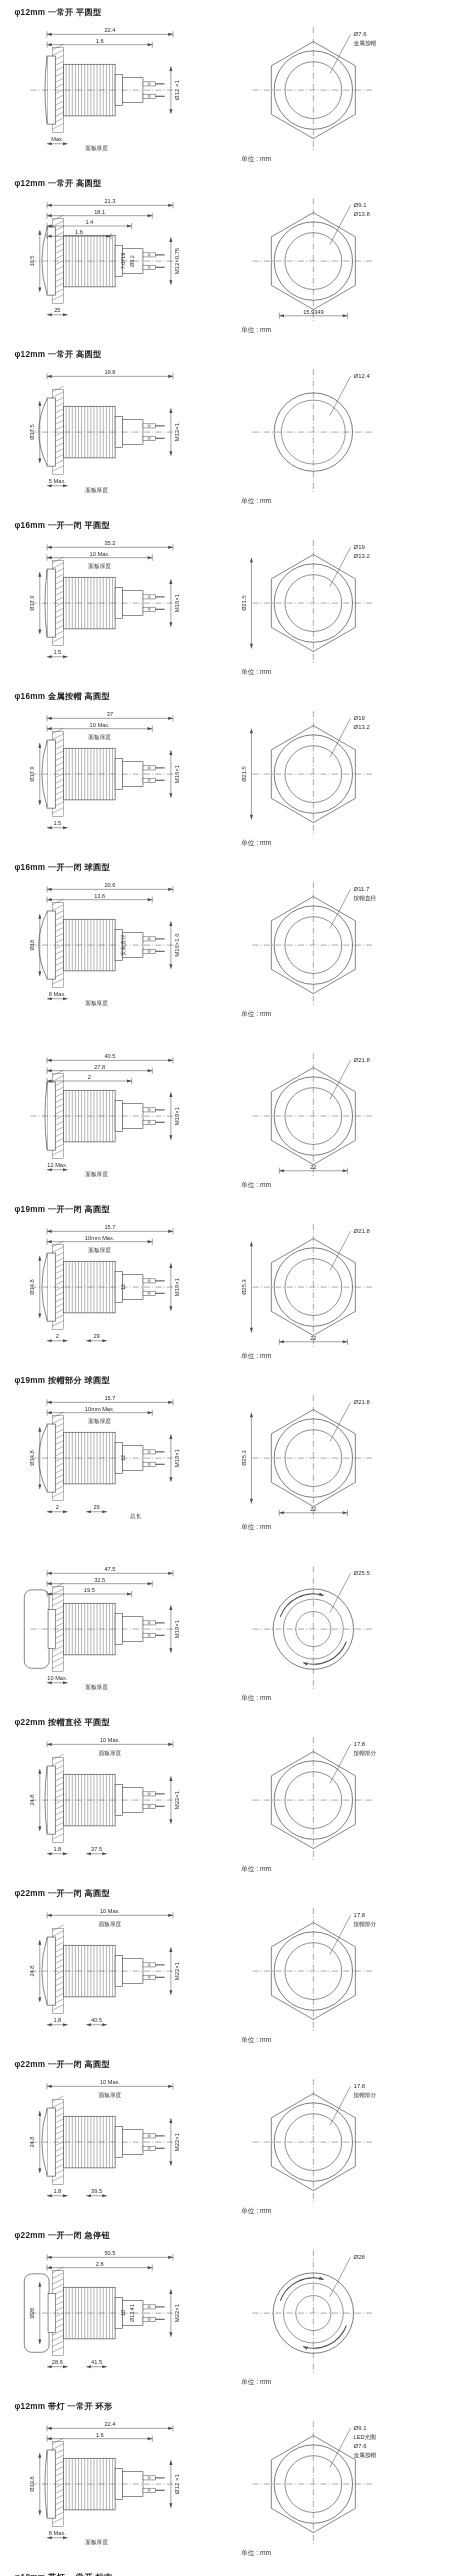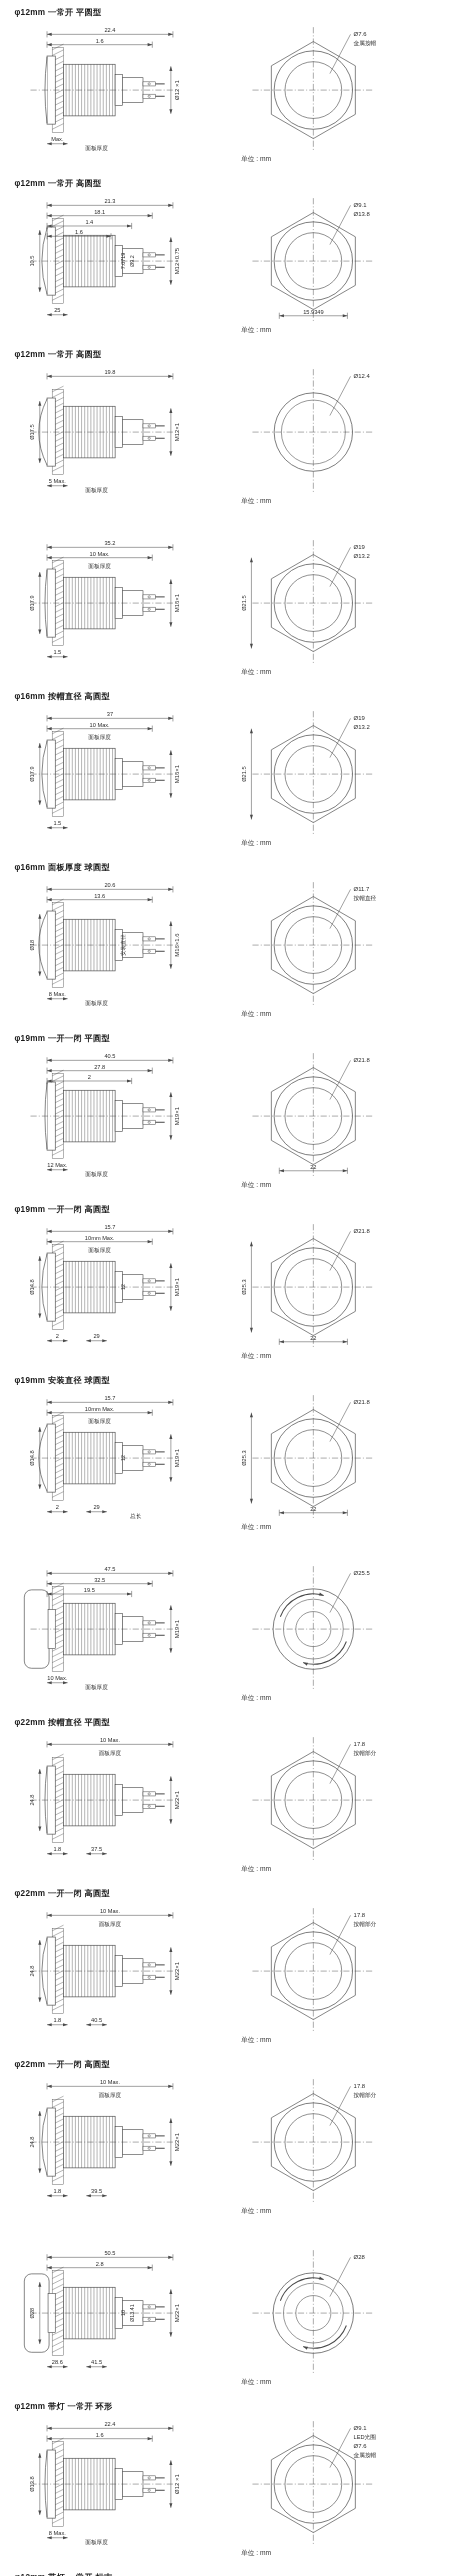--- a/index.html
+++ b/index.html
@@ -281,20 +281,21 @@
           <line x1="28" y1="130" x2="264" y2="130" stroke="#4a4a4a" stroke-width="0.9" stroke-dasharray="12 4 2 4"></line>
           <line x1="146" y1="8" x2="146" y2="252" stroke="#4a4a4a" stroke-width="0.9" stroke-dasharray="12 4 2 4"></line>
           <line x1="178" y1="98" x2="218" y2="22" stroke="#4a4a4a" stroke-width="1"></line>
           <text x="224" y="26" fill="#2c2c2c" font-size="11.5" text-anchor="start">Ø12.4</text>
         </svg>
     </div>
     <div class="unit">单位 : mm</div>
   </section>
 
   <section class="spec">
+    <h2 class="title">φ16mm 一开一闭 平圆型</h2>
     <div class="views">
       <svg class="side" width="222" height="129" viewBox="0 0 430 250">
           <line x1="70" y1="52" x2="92" y2="41" stroke="#4a4a4a" stroke-width="0.8"></line>
           <line x1="70" y1="63" x2="92" y2="52" stroke="#4a4a4a" stroke-width="0.8"></line>
           <line x1="70" y1="74" x2="92" y2="63" stroke="#4a4a4a" stroke-width="0.8"></line>
           <line x1="70" y1="85" x2="92" y2="74" stroke="#4a4a4a" stroke-width="0.8"></line>
           <line x1="70" y1="96" x2="92" y2="85" stroke="#4a4a4a" stroke-width="0.8"></line>
           <line x1="70" y1="107" x2="92" y2="96" stroke="#4a4a4a" stroke-width="0.8"></line>
           <line x1="70" y1="118" x2="92" y2="107" stroke="#4a4a4a" stroke-width="0.8"></line>
           <line x1="70" y1="129" x2="92" y2="118" stroke="#4a4a4a" stroke-width="0.8"></line>
@@ -372,21 +373,21 @@
           <line x1="26" y1="42" x2="26" y2="218" stroke="#4a4a4a" stroke-width="1"></line>
           <polygon points="0,0 -9,-3 -9,3" fill="#4a4a4a" transform="translate(26 42) rotate(270)"></polygon>
           <polygon points="0,0 -9,-3 -9,3" fill="#4a4a4a" transform="translate(26 218) rotate(90)"></polygon>
           <text x="16" y="130" fill="#2c2c2c" font-size="11" text-anchor="middle" transform="rotate(-90 16 130)">Ø21.5</text>
         </svg>
     </div>
     <div class="unit">单位 : mm</div>
   </section>
 
   <section class="spec">
-    <h2 class="title">φ16mm 按帽直径 高圆型</h2>
+    <h2 class="title">φ16mm 金属按帽 高圆型</h2>
     <div class="views">
       <svg class="side" width="222" height="129" viewBox="0 0 430 250">
           <line x1="70" y1="52" x2="92" y2="41" stroke="#4a4a4a" stroke-width="0.8"></line>
           <line x1="70" y1="63" x2="92" y2="52" stroke="#4a4a4a" stroke-width="0.8"></line>
           <line x1="70" y1="74" x2="92" y2="63" stroke="#4a4a4a" stroke-width="0.8"></line>
           <line x1="70" y1="85" x2="92" y2="74" stroke="#4a4a4a" stroke-width="0.8"></line>
           <line x1="70" y1="96" x2="92" y2="85" stroke="#4a4a4a" stroke-width="0.8"></line>
           <line x1="70" y1="107" x2="92" y2="96" stroke="#4a4a4a" stroke-width="0.8"></line>
           <line x1="70" y1="118" x2="92" y2="107" stroke="#4a4a4a" stroke-width="0.8"></line>
           <line x1="70" y1="129" x2="92" y2="118" stroke="#4a4a4a" stroke-width="0.8"></line>
@@ -464,21 +465,21 @@
           <line x1="26" y1="42" x2="26" y2="218" stroke="#4a4a4a" stroke-width="1"></line>
           <polygon points="0,0 -9,-3 -9,3" fill="#4a4a4a" transform="translate(26 42) rotate(270)"></polygon>
           <polygon points="0,0 -9,-3 -9,3" fill="#4a4a4a" transform="translate(26 218) rotate(90)"></polygon>
           <text x="16" y="130" fill="#2c2c2c" font-size="11" text-anchor="middle" transform="rotate(-90 16 130)">Ø21.5</text>
         </svg>
     </div>
     <div class="unit">单位 : mm</div>
   </section>
 
   <section class="spec">
-    <h2 class="title">φ16mm 面板厚度 球圆型</h2>
+    <h2 class="title">φ16mm 一开一闭 球圆型</h2>
     <div class="views">
       <svg class="side" width="222" height="129" viewBox="0 0 430 250">
           <line x1="70" y1="52" x2="92" y2="41" stroke="#4a4a4a" stroke-width="0.8"></line>
           <line x1="70" y1="63" x2="92" y2="52" stroke="#4a4a4a" stroke-width="0.8"></line>
           <line x1="70" y1="74" x2="92" y2="63" stroke="#4a4a4a" stroke-width="0.8"></line>
           <line x1="70" y1="85" x2="92" y2="74" stroke="#4a4a4a" stroke-width="0.8"></line>
           <line x1="70" y1="96" x2="92" y2="85" stroke="#4a4a4a" stroke-width="0.8"></line>
           <line x1="70" y1="107" x2="92" y2="96" stroke="#4a4a4a" stroke-width="0.8"></line>
           <line x1="70" y1="118" x2="92" y2="107" stroke="#4a4a4a" stroke-width="0.8"></line>
           <line x1="70" y1="129" x2="92" y2="118" stroke="#4a4a4a" stroke-width="0.8"></line>
@@ -553,21 +554,20 @@
           <line x1="146" y1="8" x2="146" y2="252" stroke="#4a4a4a" stroke-width="0.9" stroke-dasharray="12 4 2 4"></line>
           <line x1="178" y1="98" x2="218" y2="22" stroke="#4a4a4a" stroke-width="1"></line>
           <text x="224" y="26" fill="#2c2c2c" font-size="11.5" text-anchor="start">Ø11.7</text>
           <text x="224" y="43" fill="#2c2c2c" font-size="11" text-anchor="start">按帽直径</text>
         </svg>
     </div>
     <div class="unit">单位 : mm</div>
   </section>
 
   <section class="spec">
-    <h2 class="title">φ19mm 一开一闭 平圆型</h2>
     <div class="views">
       <svg class="side" width="222" height="129" viewBox="0 0 430 250">
           <line x1="70" y1="52" x2="92" y2="41" stroke="#4a4a4a" stroke-width="0.8"></line>
           <line x1="70" y1="63" x2="92" y2="52" stroke="#4a4a4a" stroke-width="0.8"></line>
           <line x1="70" y1="74" x2="92" y2="63" stroke="#4a4a4a" stroke-width="0.8"></line>
           <line x1="70" y1="85" x2="92" y2="74" stroke="#4a4a4a" stroke-width="0.8"></line>
           <line x1="70" y1="96" x2="92" y2="85" stroke="#4a4a4a" stroke-width="0.8"></line>
           <line x1="70" y1="107" x2="92" y2="96" stroke="#4a4a4a" stroke-width="0.8"></line>
           <line x1="70" y1="118" x2="92" y2="107" stroke="#4a4a4a" stroke-width="0.8"></line>
           <line x1="70" y1="129" x2="92" y2="118" stroke="#4a4a4a" stroke-width="0.8"></line>
@@ -750,21 +750,21 @@
           <polygon points="0,0 -9,-3 -9,3" fill="#4a4a4a" transform="translate(212 236) rotate(0)"></polygon>
           <line x1="80" y1="230" x2="80" y2="242" stroke="#4a4a4a" stroke-width="1"></line>
           <line x1="212" y1="230" x2="212" y2="242" stroke="#4a4a4a" stroke-width="1"></line>
           <text x="146" y="232" fill="#2c2c2c" font-size="11" text-anchor="middle">22</text>
         </svg>
     </div>
     <div class="unit">单位 : mm</div>
   </section>
 
   <section class="spec">
-    <h2 class="title">φ19mm 安装直径 球圆型</h2>
+    <h2 class="title">φ19mm 按帽部分 球圆型</h2>
     <div class="views">
       <svg class="side" width="222" height="129" viewBox="0 0 430 250">
           <line x1="70" y1="52" x2="92" y2="41" stroke="#4a4a4a" stroke-width="0.8"></line>
           <line x1="70" y1="63" x2="92" y2="52" stroke="#4a4a4a" stroke-width="0.8"></line>
           <line x1="70" y1="74" x2="92" y2="63" stroke="#4a4a4a" stroke-width="0.8"></line>
           <line x1="70" y1="85" x2="92" y2="74" stroke="#4a4a4a" stroke-width="0.8"></line>
           <line x1="70" y1="96" x2="92" y2="85" stroke="#4a4a4a" stroke-width="0.8"></line>
           <line x1="70" y1="107" x2="92" y2="96" stroke="#4a4a4a" stroke-width="0.8"></line>
           <line x1="70" y1="118" x2="92" y2="107" stroke="#4a4a4a" stroke-width="0.8"></line>
           <line x1="70" y1="129" x2="92" y2="118" stroke="#4a4a4a" stroke-width="0.8"></line>
@@ -1203,20 +1203,21 @@
           <line x1="146" y1="8" x2="146" y2="252" stroke="#4a4a4a" stroke-width="0.9" stroke-dasharray="12 4 2 4"></line>
           <line x1="178" y1="98" x2="218" y2="22" stroke="#4a4a4a" stroke-width="1"></line>
           <text x="224" y="26" fill="#2c2c2c" font-size="11.5" text-anchor="start">17.8</text>
           <text x="224" y="43" fill="#2c2c2c" font-size="11" text-anchor="start">按帽部分</text>
         </svg>
     </div>
     <div class="unit">单位 : mm</div>
   </section>
 
   <section class="spec">
+    <h2 class="title">φ22mm 一开一闭 急停钮</h2>
     <div class="views">
       <svg class="side" width="222" height="129" viewBox="0 0 430 250">
           <line x1="70" y1="52" x2="92" y2="41" stroke="#4a4a4a" stroke-width="0.8"></line>
           <line x1="70" y1="63" x2="92" y2="52" stroke="#4a4a4a" stroke-width="0.8"></line>
           <line x1="70" y1="74" x2="92" y2="63" stroke="#4a4a4a" stroke-width="0.8"></line>
           <line x1="70" y1="85" x2="92" y2="74" stroke="#4a4a4a" stroke-width="0.8"></line>
           <line x1="70" y1="96" x2="92" y2="85" stroke="#4a4a4a" stroke-width="0.8"></line>
           <line x1="70" y1="107" x2="92" y2="96" stroke="#4a4a4a" stroke-width="0.8"></line>
           <line x1="70" y1="118" x2="92" y2="107" stroke="#4a4a4a" stroke-width="0.8"></line>
           <line x1="70" y1="129" x2="92" y2="118" stroke="#4a4a4a" stroke-width="0.8"></line>

